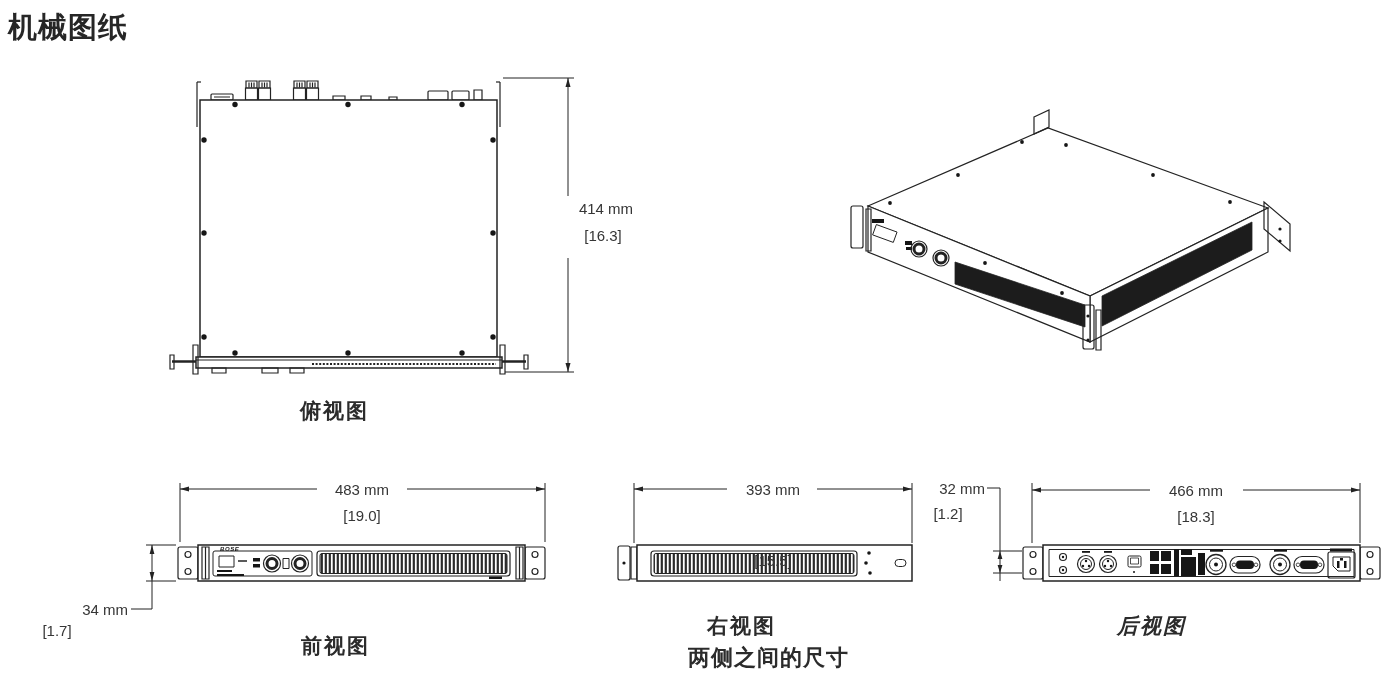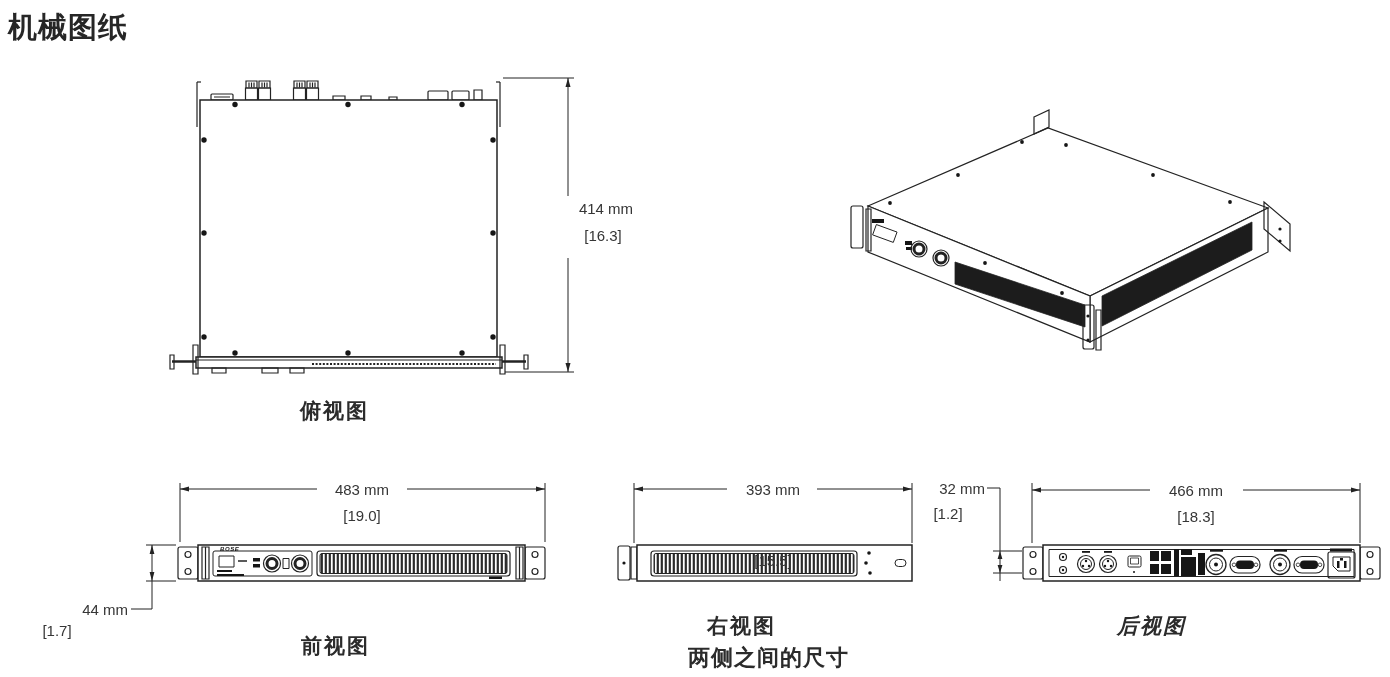--- a/index.html
+++ b/index.html
@@ -311,21 +311,21 @@
   </svg>
 
   <div class="lbl title">机械图纸</div>
 
   <div class="lbl dim" style="left:572px;top:200px;width:68px;">414 mm</div>
   <div class="lbl dim" style="left:572px;top:227px;width:62px;">[16.3]</div>
   <div class="lbl view-label" style="left:300px;top:397px;width:120px;">俯视图</div>
 
   <div class="lbl dim" style="left:322px;top:481px;width:80px;">483 mm</div>
   <div class="lbl dim" style="left:327px;top:507px;width:70px;">[19.0]</div>
-  <div class="lbl dim dim-right" style="left:38px;top:601px;width:90px;">44 mm</div>
+  <div class="lbl dim dim-right" style="left:38px;top:601px;width:90px;">34 mm</div>
   <div class="lbl dim" style="left:26px;top:622px;width:62px;">[1.7]</div>
   <div class="lbl view-label" style="left:301px;top:632px;width:120px;">前视图</div>
 
   <div class="lbl dim" style="left:733px;top:481px;width:80px;">393 mm</div>
   <div class="lbl dim" style="left:738px;top:507px;width:70px;margin-top:45px;">[15.5]</div>
   <div class="lbl view-label" style="left:707px;top:612px;width:120px;">右视图</div>
   <div class="lbl view-sublabel" style="left:688px;top:643px;width:155px;">两侧之间的尺寸</div>
 
   <div class="lbl dim dim-right" style="left:920px;top:480px;width:65px;">32 mm</div>
   <div class="lbl dim" style="left:922px;top:505px;width:52px;">[1.2]</div>

